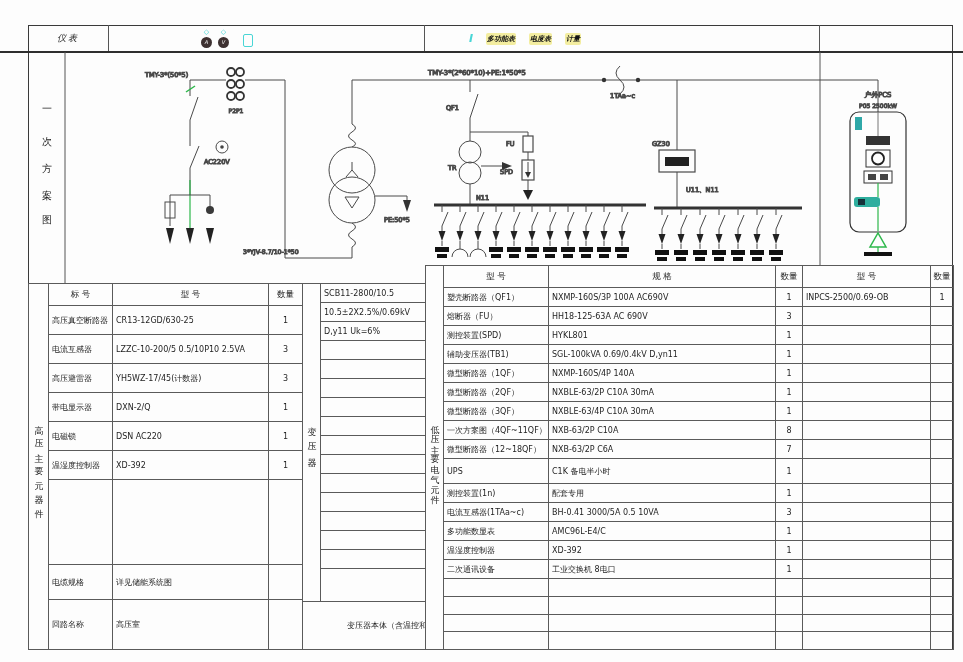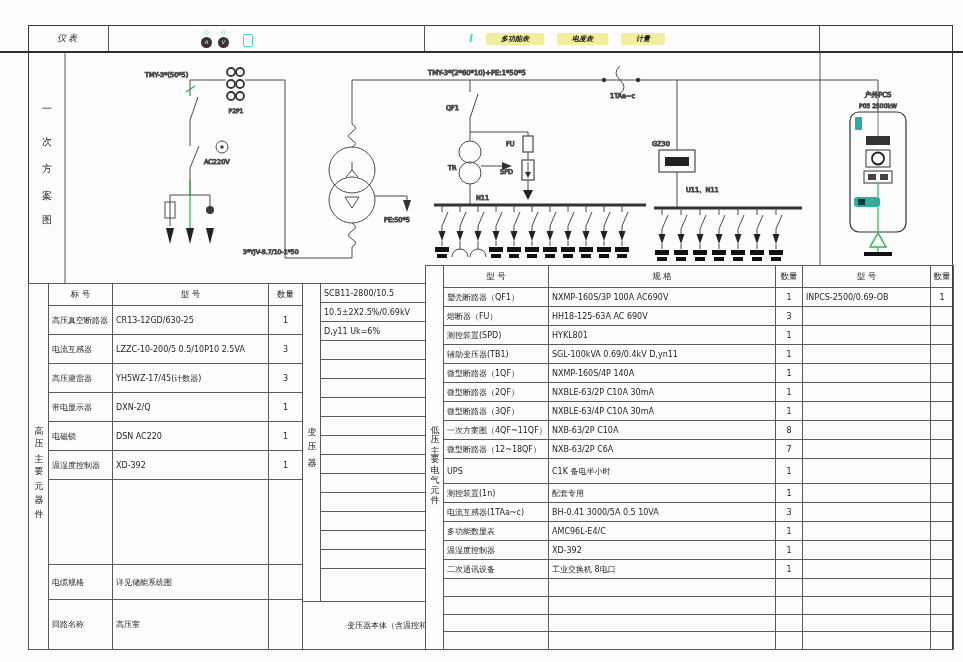--- a/index.html
+++ b/index.html
@@ -14,21 +14,21 @@
   #tc2{width:316px;}
   #tc3{width:395px;}
   #tc4{width:133px;border-right:none;}
   .mgroup{display:flex;align-items:flex-end;gap:6px;margin-left:92px;}
   .mstack{display:flex;flex-direction:column;align-items:center;line-height:1;}
   .diam{color:#49d6d6;font-size:7px;height:8px;}
   .mcirc{width:11px;height:11px;border-radius:50%;background:#3d3131;color:#fff;font-size:5px;display:flex;align-items:center;justify-content:center;}
   .cybox{width:8px;height:11px;border:1.5px solid #49d6d6;border-radius:2px;margin-left:8px;margin-bottom:1px;}
   .taggroup{display:flex;align-items:center;gap:13px;margin-left:44px;}
   .ibeam{color:#49d6d6;font-size:11px;font-weight:bold;}
-  .tag{background:#f3eda0;color:#141414;font-weight:bold;font-size:7px;padding:1px 15px;border-radius:2px;white-space:nowrap;}
+  .tag{background:#f3eda0;color:#141414;font-weight:bold;font-size:7px;padding:1px 1px;border-radius:2px;white-space:nowrap;}
   #heavyline{left:0;top:51px;width:963px;height:2px;background:#2e2e2e;}
   
   .v{writing-mode:vertical-rl;text-orientation:upright;margin:auto;font-size:9px;color:#222;}
   #plan-label{left:28px;top:52px;width:37px;height:231px;display:flex;font-size:10px;}
   #plan-label .v{letter-spacing:26px;font-size:10px;}
   
   .tbl{box-sizing:border-box;}
   table{border-collapse:collapse;table-layout:fixed;width:100%;height:100%;font-size:8px;}
   td{border:1px solid #5a5a5a;padding:0 3px;overflow:hidden;white-space:nowrap;color:#1d1d1d;box-sizing:border-box;}
   .hdr td{text-align:center;font-size:8.5px;padding:0;}

